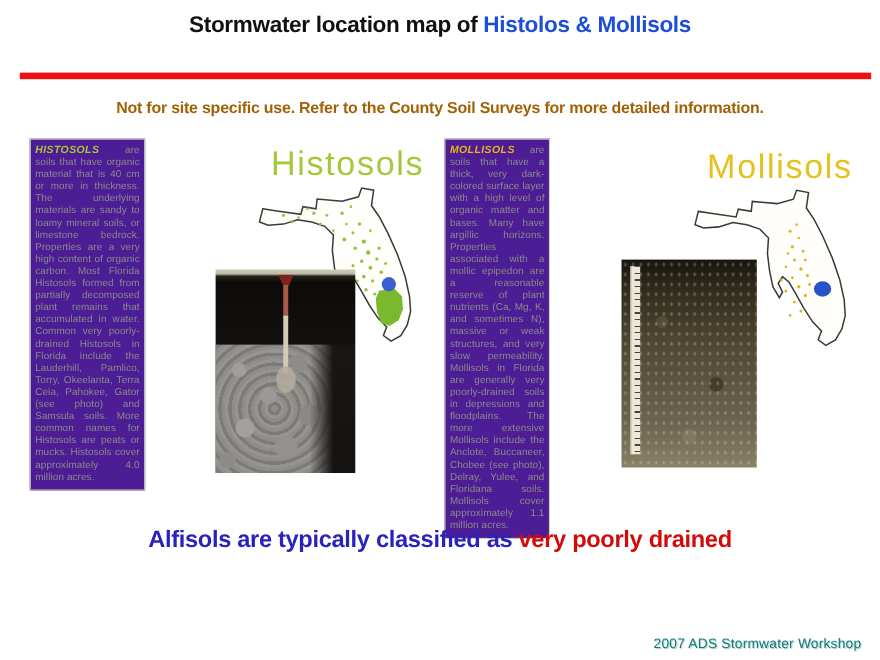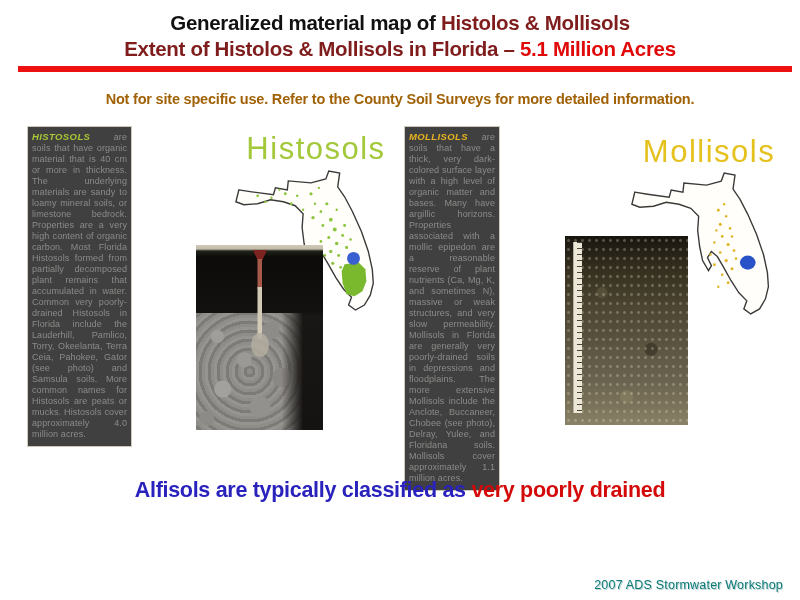--- a/index.html
+++ b/index.html
@@ -9,33 +9,33 @@
     position: relative; width: 800px; height: 600px;
     background: #ffffff; overflow: hidden;
   }
 
   
   .title-line1 { position: absolute; top: 11px; left: 0; width: 100%;
     text-align: center; font-size: 20.5px; font-weight: bold; letter-spacing: -0.3px; }
   .title-line2 { position: absolute; top: 37px; left: 0; width: 100%;
     text-align: center; font-size: 20.5px; font-weight: bold; letter-spacing: -0.3px; }
   .t-black { color: #111111; }
-  .t-blue  { color: #7f1d1d; }
+  .t-blue  { color: #1d4ed8; }
   .t-red   { color: #e00808; }
 
   .red-rule { position: absolute; top: 66px; left: 18px; width: 774px; height: 6px;
     background: #ee1111; }
 
   .disclaimer { position: absolute; top: 91px; left: 0; width: 100%;
     text-align: center; font-size: 14.5px; font-weight: bold; color: #a16207;
     letter-spacing: -0.2px; }
 
   
   .panel {
-    position: absolute; top: 126px; background: #404040;
+    position: absolute; top: 126px; background: #4c1d95;
     border: 1px solid #cfcaba; padding: 4px 4px 6px 4px;
     font-size: 9px; line-height: 11px; color: #8b8b89;
     text-align: justify; letter-spacing: 0.1px;
   }
   .panel-left  { left: 27px;  width: 105px; }
   .panel-right { left: 404px; width: 96px; }
   .panel-head  { font-style: italic; font-weight: bold; font-size: 9.5px; letter-spacing: 0.4px; }
   .head-histosols { color: #a9c737; }
   .head-mollisols { color: #e7b31e; }
 
@@ -108,24 +108,21 @@
   .credit { position: absolute; top: 578px; right: 17px;
     font-size: 12.5px; font-weight: normal; color: #0c7b79;
     text-shadow: 1px 1px 0 #bcd3d1; letter-spacing: 0.2px; }
 </style>
 </head>
 <body>
 
 <div class="slide">
 
   <div class="title-line1">
-    <span class="t-black">Generalized material map of </span><span class="t-blue">Histolos &amp; Mollisols</span>
-  </div>
-  <div class="title-line2">
-    <span class="t-blue">Extent of Histolos &amp; Mollisols in Florida – </span><span class="t-red">5.1 Million Acres</span>
+    <span class="t-black">Stormwater location map of </span><span class="t-blue">Histolos &amp; Mollisols</span>
   </div>
   <div class="red-rule"></div>
 
   <div class="disclaimer">Not for site specific use.  Refer to the County Soil Surveys for more detailed information.</div>
 
   <div class="panel panel-left">
     <span class="panel-head head-histosols">HISTOSOLS</span><span> are soils that have organic material that is 40 cm or more in thickness. The underlying materials are sandy to loamy mineral soils, or limestone bedrock. Properties are a very high content of organic carbon. Most Florida Histosols formed from partially decomposed plant remains that accumulated in water. Common very poorly-drained Histosols in Florida include the Lauderhill, Pamlico, Torry, Okeelanta, Terra Ceia, Pahokee, Gator (see photo) and Samsula soils. More common names for Histosols are peats or mucks. Histosols cover approximately 4.0 million acres.</span>
   </div>
 
   <div class="map-label label-histosols">Histosols</div>

